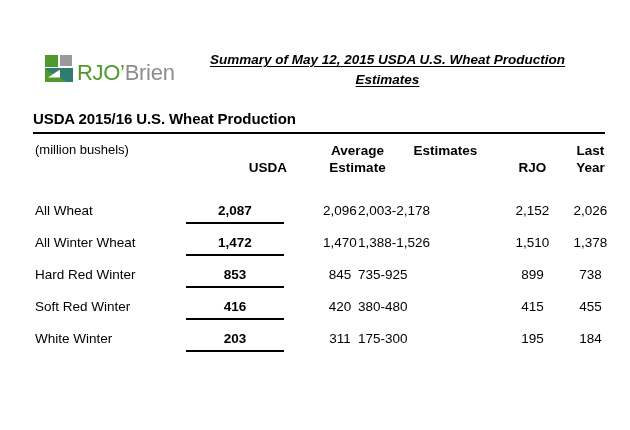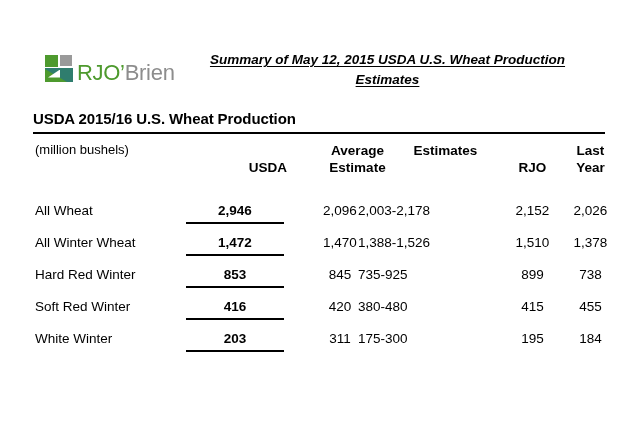--- a/index.html
+++ b/index.html
@@ -247,21 +247,21 @@
 
     <div class="colhead ch-last">
       <div>Last</div>
       <div>Year</div>
     </div>
 
     <div class="rows">
 
       <div class="row">
         <div class="cell c-label">All Wheat</div>
-        <div class="cell c-usda">2,946</div>
+        <div class="cell c-usda">2,087</div>
         <div class="c-usda-rule"></div>
         <div class="cell c-avg">2,096</div>
         <div class="cell c-range">2,003-2,178</div>
         <div class="cell c-rjo">2,152</div>
         <div class="cell c-last">2,026</div>
       </div>
 
       <div class="row">
         <div class="cell c-label">All Winter Wheat</div>
         <div class="cell c-usda">1,472</div>

